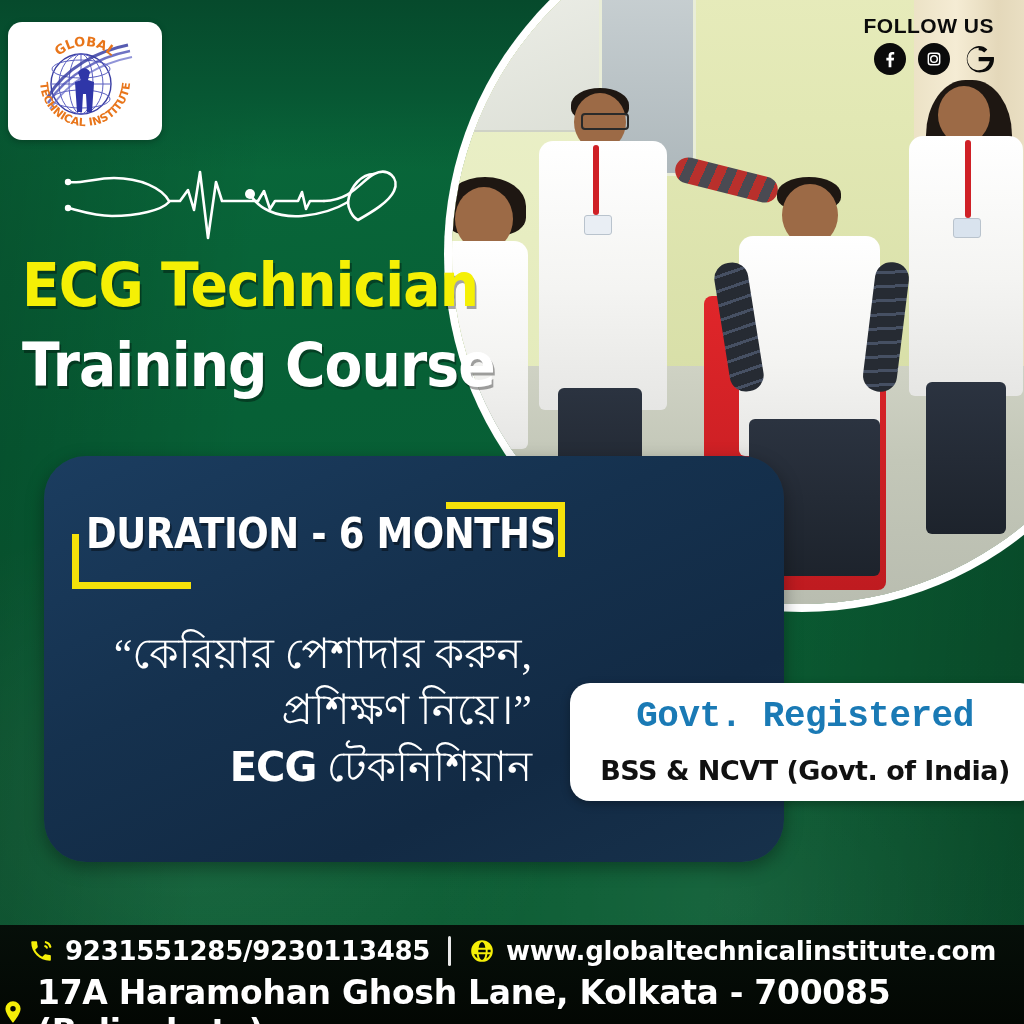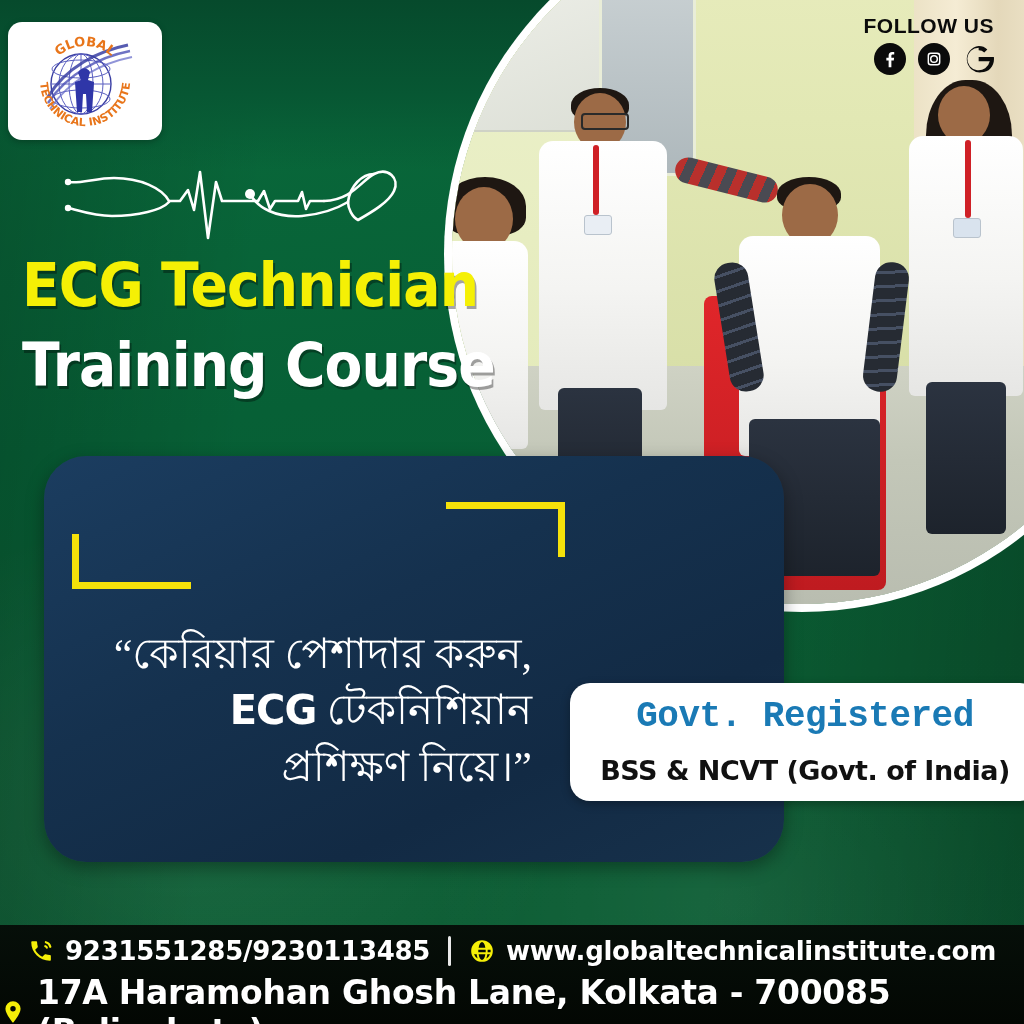--- a/index.html
+++ b/index.html
@@ -292,25 +292,28 @@
   </div>
 
   <div class="title1">ECG Technician</div>
   <div class="title2">Training Course</div>
 
   <div class="panel"></div>
 
   <div class="brk brk-tr"></div>
   <div class="brk brk-bl"></div>
 
+  <div class="duration">
+    <div class="duration-text">DURATION - 6 MONTHS</div>
+  </div>
 
   <div class="quote">
     <span class="ln">“কেরিয়ার পেশাদার করুন,</span>
+    <span class="ln">প্রশিক্ষণ নিয়ে।”</span>
     <span class="ln"><b>ECG</b><span> টেকনিশিয়ান</span></span>
-    <span class="ln">প্রশিক্ষণ নিয়ে।”</span>
   </div>
 
   <div class="govt">
     <div class="govt-title">Govt. Registered</div>
     <div class="govt-sub">BSS &amp; NCVT (Govt. of India)</div>
   </div>
 
   <div class="footer">
     <div class="frow r1">
       <span class="fitem">

